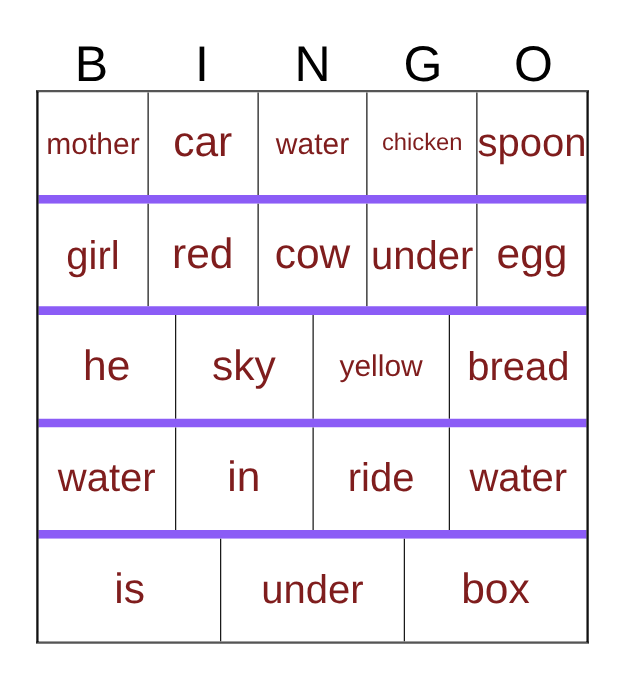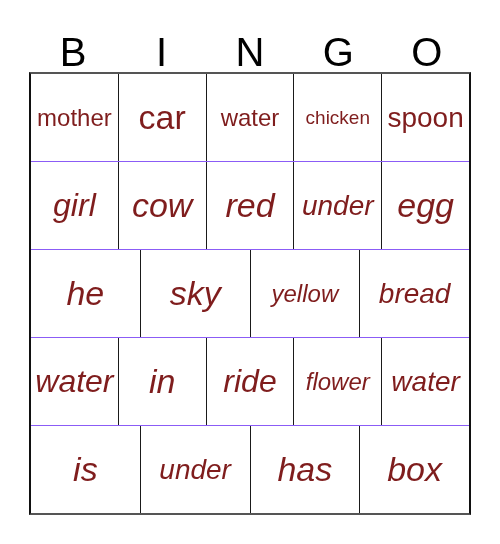--- a/index.html
+++ b/index.html
@@ -52,22 +52,21 @@
     display: flex;
     flex-direction: column;
     background: #ffffff;
   }
   .grid-row {
     display: flex;
     flex: 1 1 0;
     min-height: 0;
   }
   .grid-row + .grid-row {
-    border-top: 1px solid #8b5cf6;
-    font-style: italic;
+    border-top: 7px solid #8b5cf6;
   }
   .cell {
     flex: 1 1 0;
     min-width: 0;
     display: flex;
     align-items: center;
     justify-content: center;
     text-align: center;
     overflow: hidden;
     background: #ffffff;
@@ -80,21 +79,21 @@
     display: block;
     line-height: 1.05;
     white-space: nowrap;
     color: #7f1d1d;
   }
 
   
   .len-2 { font-size: 34px; }
   .len-3 { font-size: 34px; }
   .len-4 { font-size: 32px; }
-  .len-5 { font-size: 28px; }
+  .len-5 { font-size: 32px; }
   .len-6 { font-size: 24px; }
   .len-7 { font-size: 19px; }
 </style>
 </head>
 <body>
 
 <div id="card">
 
   <div id="header-row">
     <div class="header-cell">B</div>
@@ -122,24 +121,24 @@
       <div class="cell">
           <span class="cell-text len-5">spoon</span>
         </div>
     </div>
 
     <div class="grid-row">
       <div class="cell">
           <span class="cell-text len-4">girl</span>
         </div>
       <div class="cell">
-          <span class="cell-text len-3">cow</span>
+          <span class="cell-text len-3">red</span>
         </div>
       <div class="cell">
-          <span class="cell-text len-3">red</span>
+          <span class="cell-text len-3">cow</span>
         </div>
       <div class="cell">
           <span class="cell-text len-5">under</span>
         </div>
       <div class="cell">
           <span class="cell-text len-3">egg</span>
         </div>
     </div>
 
     <div class="grid-row">
@@ -161,36 +160,30 @@
       <div class="cell">
           <span class="cell-text len-4">water</span>
         </div>
       <div class="cell">
           <span class="cell-text len-2">in</span>
         </div>
       <div class="cell">
           <span class="cell-text len-4">ride</span>
         </div>
       <div class="cell">
-          <span class="cell-text len-6">flower</span>
-        </div>
-      <div class="cell">
           <span class="cell-text len-5">water</span>
         </div>
     </div>
 
     <div class="grid-row">
       <div class="cell">
           <span class="cell-text len-2">is</span>
         </div>
       <div class="cell">
           <span class="cell-text len-5">under</span>
         </div>
       <div class="cell">
-          <span class="cell-text len-3">has</span>
-        </div>
-      <div class="cell">
           <span class="cell-text len-3">box</span>
         </div>
     </div>
 
   </div>
 </div>
 
 </body></html>

